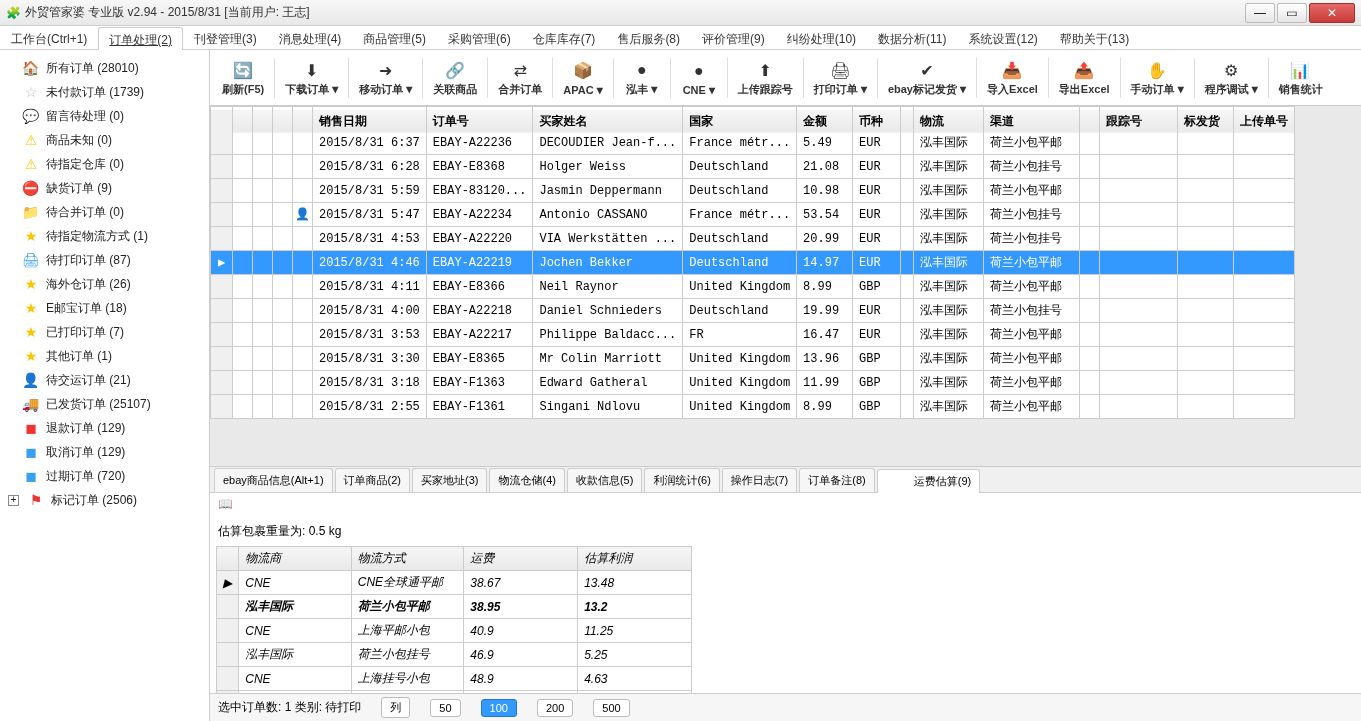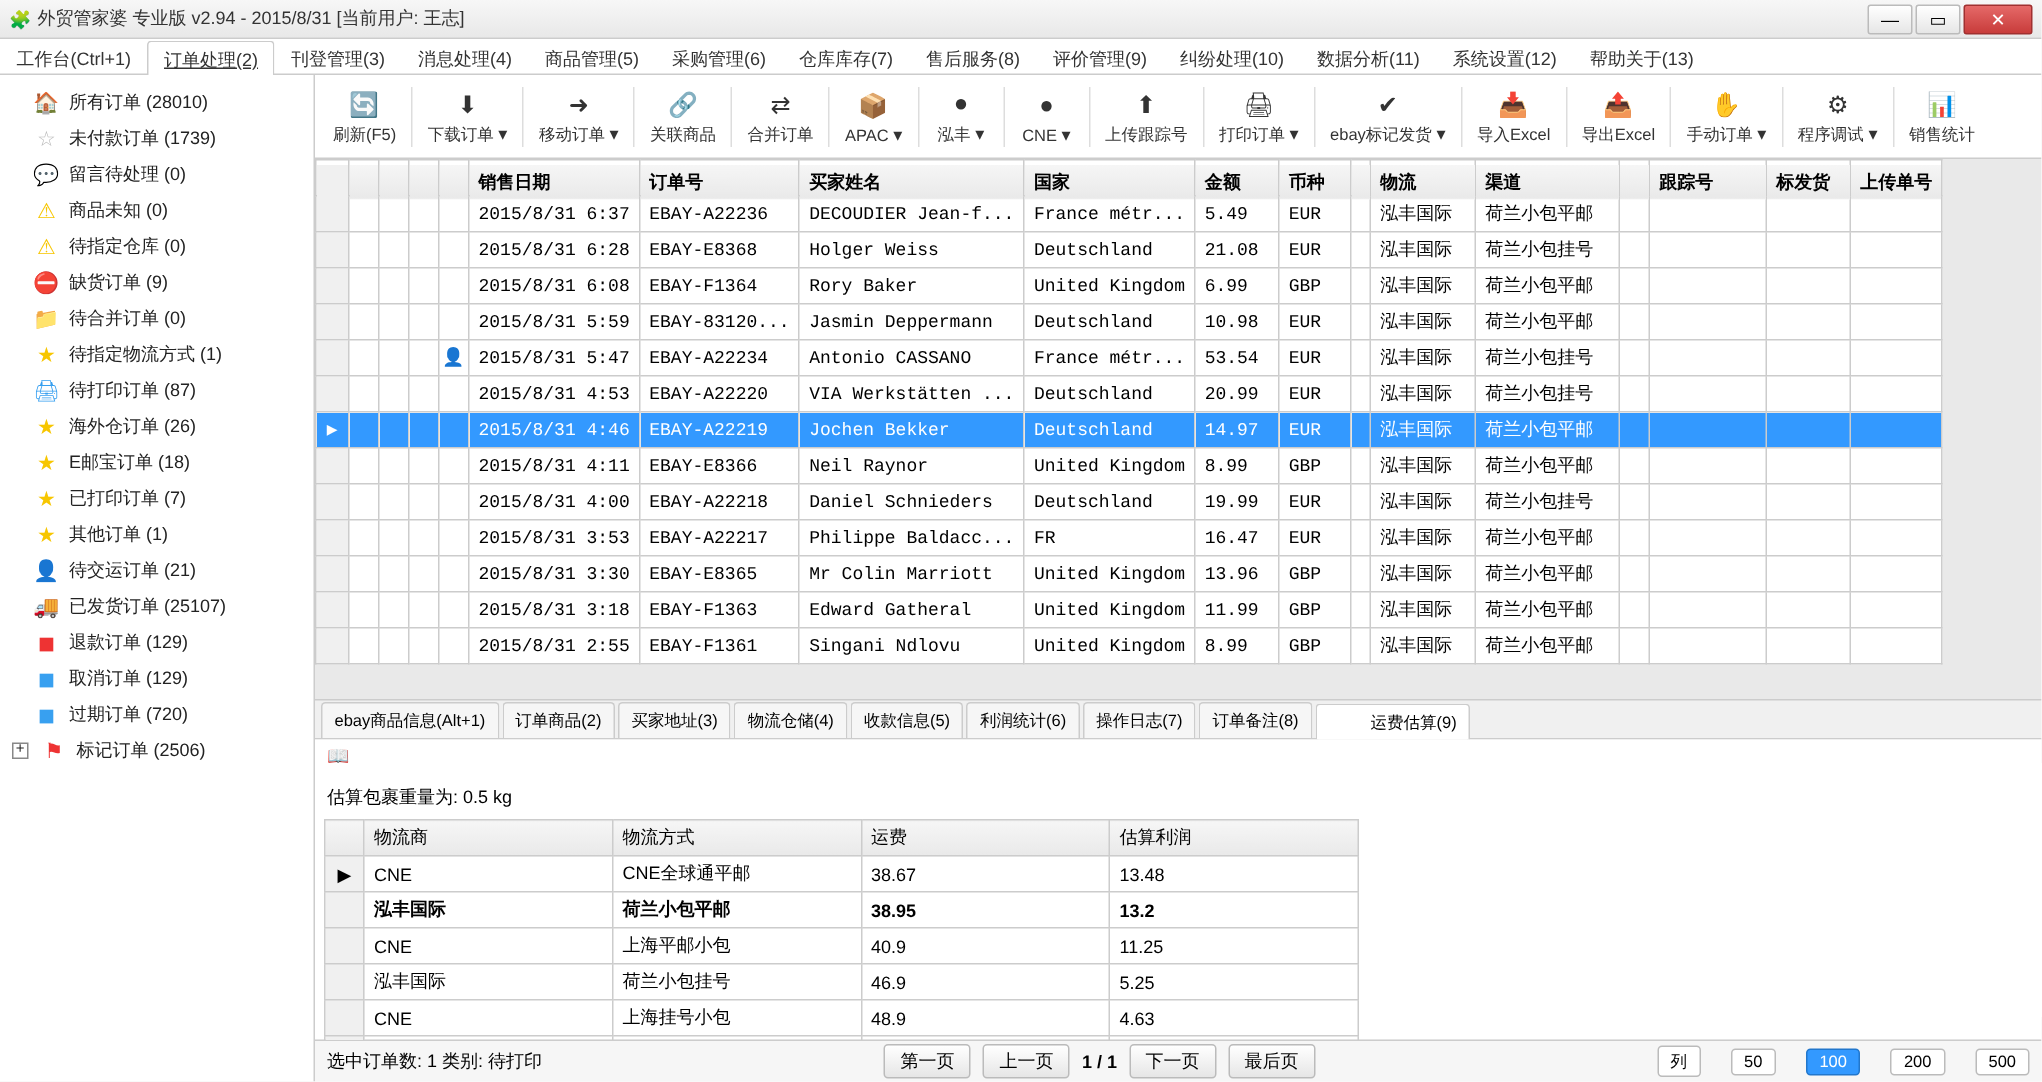--- a/index.html
+++ b/index.html
@@ -13,36 +13,36 @@
 .menubar .tab { padding: 4px 10px; border: 1px solid transparent; border-bottom: none; cursor: pointer; color: #333; }
 .menubar .tab.active { background: #fff; border-color: #ccc; border-top: 1px solid #ccc; border-radius: 3px 3px 0 0; position: relative; top: 1px; text-decoration: underline; }
 .body-row { display: flex; height: calc(100% - 50px); }
 .sidebar { width: 210px; background: #fff; border-right: 1px solid #ccc; padding: 6px 4px; overflow-y: auto; }
 .sidebar .item { display: flex; align-items: center; gap: 6px; padding: 3px 2px 3px 18px; cursor: pointer; color: #222; white-space: nowrap; }
 .sidebar .item .ico { width: 18px; height: 18px; display: inline-flex; align-items: center; justify-content: center; font-size: 14px; }
 .main { flex: 1; display: flex; flex-direction: column; background: #fff; }
 .toolbar { height: 56px; border-bottom: 1px solid #ccc; display: flex; align-items: center; padding: 2px 6px; gap: 2px; flex-wrap: wrap; }
 .toolbar .btn { display: flex; flex-direction: column; align-items: center; justify-content: center; padding: 2px 6px; min-width: 48px; cursor: pointer; color: #333; border-radius: 3px; }
 .toolbar .btn .ticon { width: 24px; height: 24px; display: flex; align-items: center; justify-content: center; font-size: 16px; }
-.toolbar .btn .tlbl { font-size: 11px; white-space: nowrap; }
+.toolbar .btn .tlbl { font-size: 11px; white-space: nowrap; font-weight: bold; }
 .toolbar .sep { width: 1px; height: 40px; background: #ddd; margin: 0 2px; }
 .grid-wrap { flex: 1; overflow: auto; border-bottom: 1px solid #ccc; position: relative; background: #e9e9e9; }
 .grid { border-collapse: collapse; background: #fff; }
 .grid th, .grid td { border: 1px solid #ccc; padding: 3px 6px; text-align: left; font-family: "Courier New", SimSun, monospace; font-size: 12px; height: 22px; white-space: nowrap; overflow: hidden; }
 .grid th { background: linear-gradient(#f6f6f6,#e9e9e9); font-weight: bold; font-family: "Microsoft YaHei", SimSun; position: sticky; top: 3px; }
 .grid tr.selected td { background: #3399ff; color: #fff; }
 .grid .rowhdr { width: 22px; background: #f0f0f0; text-align: center; }
 .grid .iconcol { width: 20px; text-align:center; padding:0; }
 .dtabs { height: 26px; background: #f0f0f0; display: flex; align-items: flex-end; border-bottom: 1px solid #ccc; padding-left: 4px; }
 .dtabs .tab { padding: 4px 8px; border: 1px solid #ccc; border-bottom: none; background: #f6f6f6; margin-right: 2px; cursor: pointer; border-radius: 3px 3px 0 0; font-size: 11px; }
 .dtabs .tab.active { background: #fff; position: relative; top: 1px; padding-left: 36px; }
 .detail { height: 200px; display: flex; flex-direction: column; background:#fff; }
 .detail .wlabel { padding: 6px 8px; }
 .detail .dtable-wrap { flex: 1; overflow: auto; padding: 0 6px; }
-.detail table { border-collapse: collapse; width: 690px; }
+.detail table { border-collapse: collapse; width: 476px; font-style: italic; }
 .detail th, .detail td { border: 1px solid #ccc; padding: 3px 6px; text-align: left; height: 22px; }
 .detail th { background: linear-gradient(#f6f6f6,#e9e9e9); font-weight: normal; }
 .detail tr.bold td { font-weight: bold; }
 .statusbar { height: 28px; border-top: 1px solid #ccc; display: flex; align-items: center; padding: 0 8px; background: #f6f6f6; gap: 20px; }
 .statusbar .pg { flex: 1; display: flex; align-items: center; justify-content: center; gap: 8px; }
 .statusbar button { padding: 2px 10px; border: 1px solid #bbb; background: linear-gradient(#fff,#e6e6e6); border-radius: 3px; cursor: pointer; }
 .statusbar .pbtn { padding: 2px 8px; border: 1px solid #bbb; background: #fff; border-radius: 3px; cursor: pointer; font-size: 11px; }
 .statusbar .pbtn.active { background: #3399ff; color: #fff; border-color: #2277cc; }
 .book-icon { width:16px; height:16px; float:right; margin:4px 8px; }
 .expand-box { width:11px; height:11px; border:1px solid #888; display:inline-flex; align-items:center; justify-content:center; font-size:10px; line-height:1; margin-left:-14px; margin-right:2px; background:#fff; }
@@ -306,40 +306,20 @@
               <td></td>
               <td></td>
               <td></td>
             </tr>
             <tr class="">
               <td class="rowhdr"></td>
               <td class="iconcol"></td>
               <td class="iconcol"></td>
               <td class="iconcol"></td>
               <td class="iconcol"></td>
-              <td>2015/8/31 6:08</td>
-              <td>EBAY-F1364</td>
-              <td>Rory Baker</td>
-              <td>United Kingdom</td>
-              <td>6.99</td>
-              <td>GBP</td>
-              <td></td>
-              <td>泓丰国际</td>
-              <td>荷兰小包平邮</td>
-              <td></td>
-              <td></td>
-              <td></td>
-              <td></td>
-            </tr>
-            <tr class="">
-              <td class="rowhdr"></td>
-              <td class="iconcol"></td>
-              <td class="iconcol"></td>
-              <td class="iconcol"></td>
-              <td class="iconcol"></td>
               <td>2015/8/31 5:59</td>
               <td>EBAY-83120...</td>
               <td>Jasmin Deppermann</td>
               <td>Deutschland</td>
               <td>10.98</td>
               <td>EUR</td>
               <td></td>
               <td>泓丰国际</td>
               <td>荷兰小包平邮</td>
               <td></td>
@@ -600,27 +580,20 @@
                 <td>49.77</td>
                 <td>2.38</td>
               </tr>
             </tbody>
           </table>
       </div>
     </div>
 
     <div class="statusbar">
       <span>选中订单数: 1 类别: 待打印</span>
-      <div class="pg">
-        <button>第一页</button>
-        <button>上一页</button>
-        <span style="font-weight:bold;">1 / 1</span>
-        <button>下一页</button>
-        <button>最后页</button>
-      </div>
       <span class="pbtn">列</span>
       <span class="pbtn">50</span>
       <span class="pbtn active">100</span>
       <span class="pbtn">200</span>
       <span class="pbtn">500</span>
     </div>
   </div>
 </div>
 
 </body></html>

